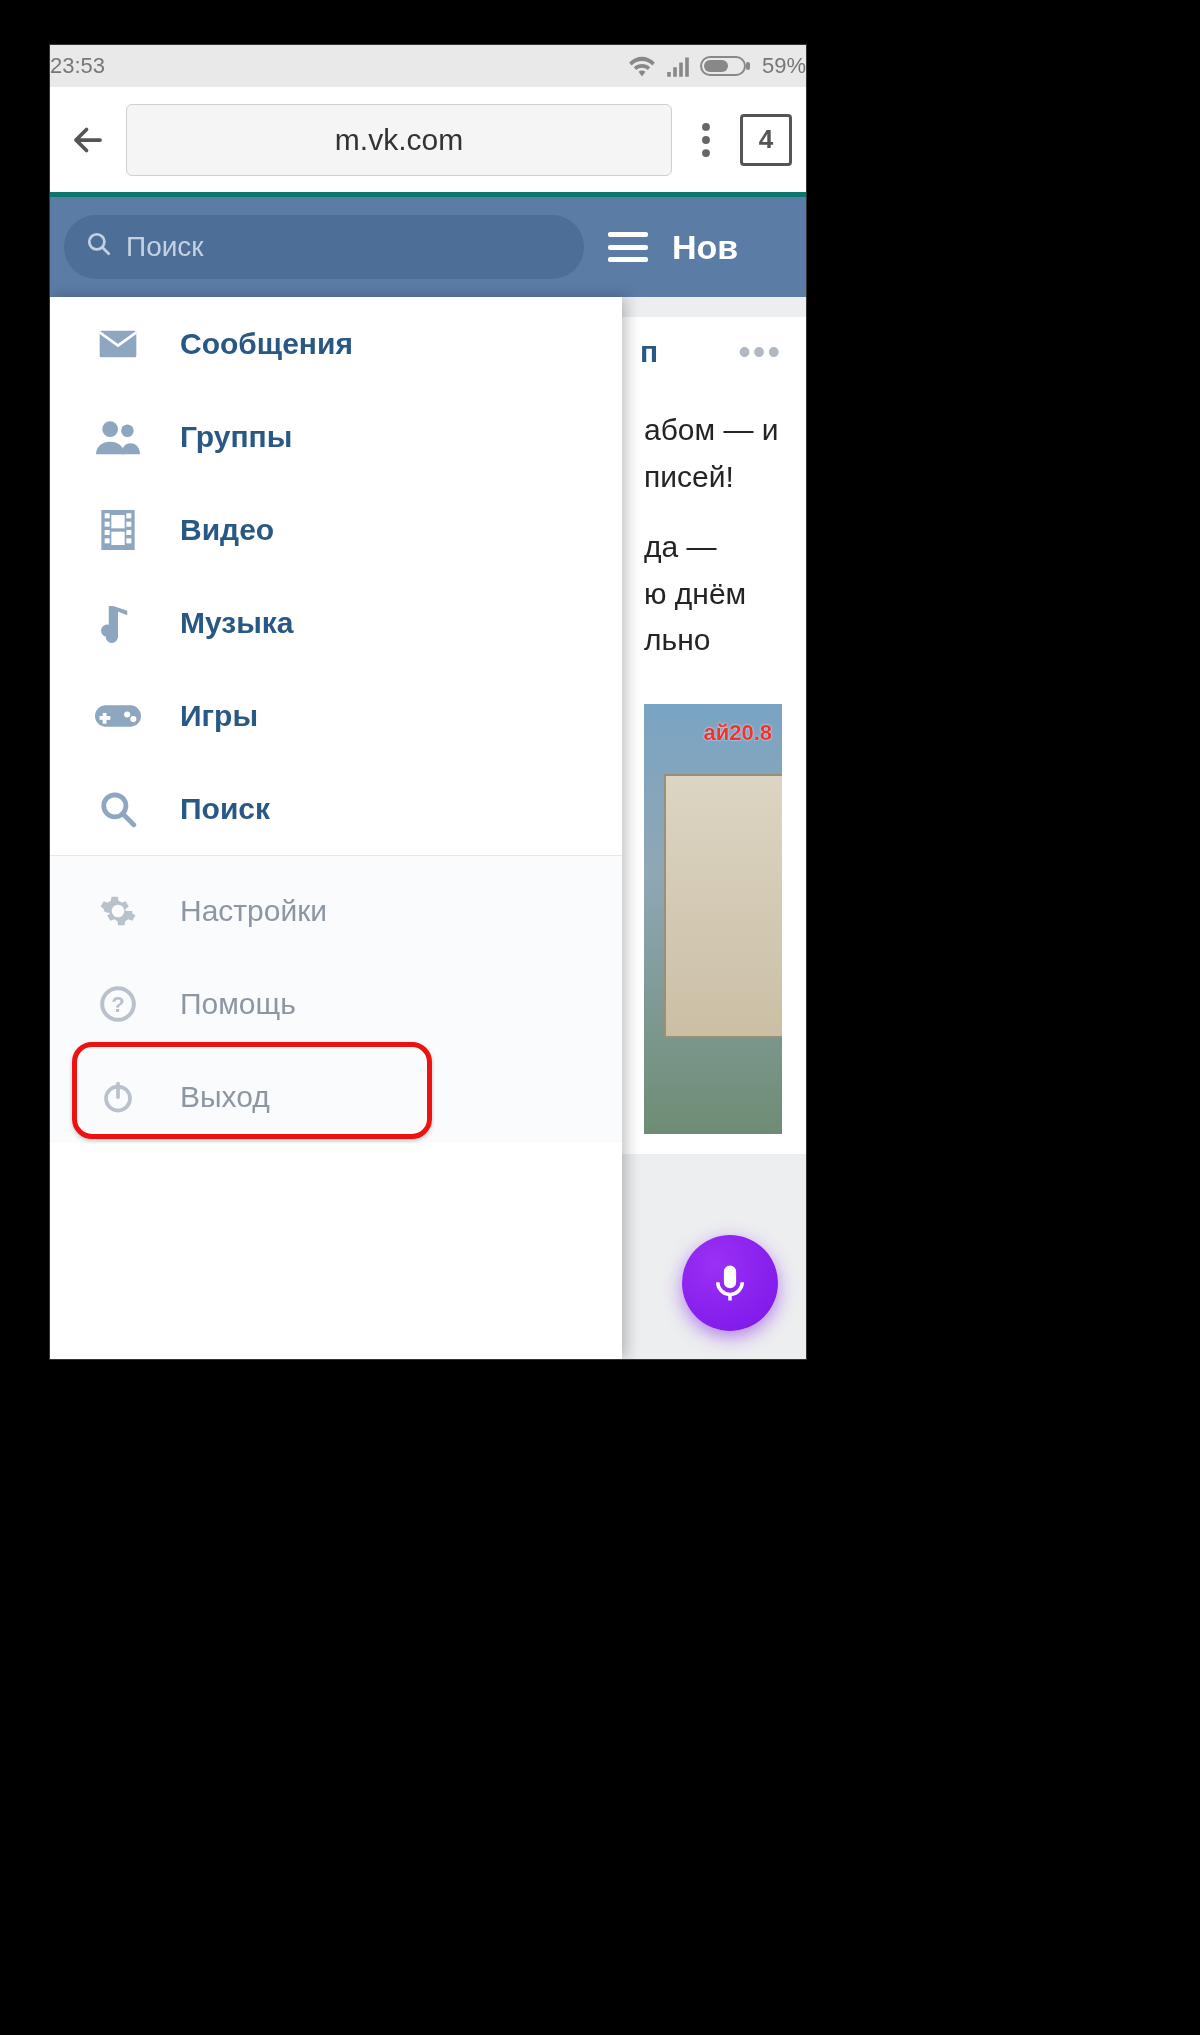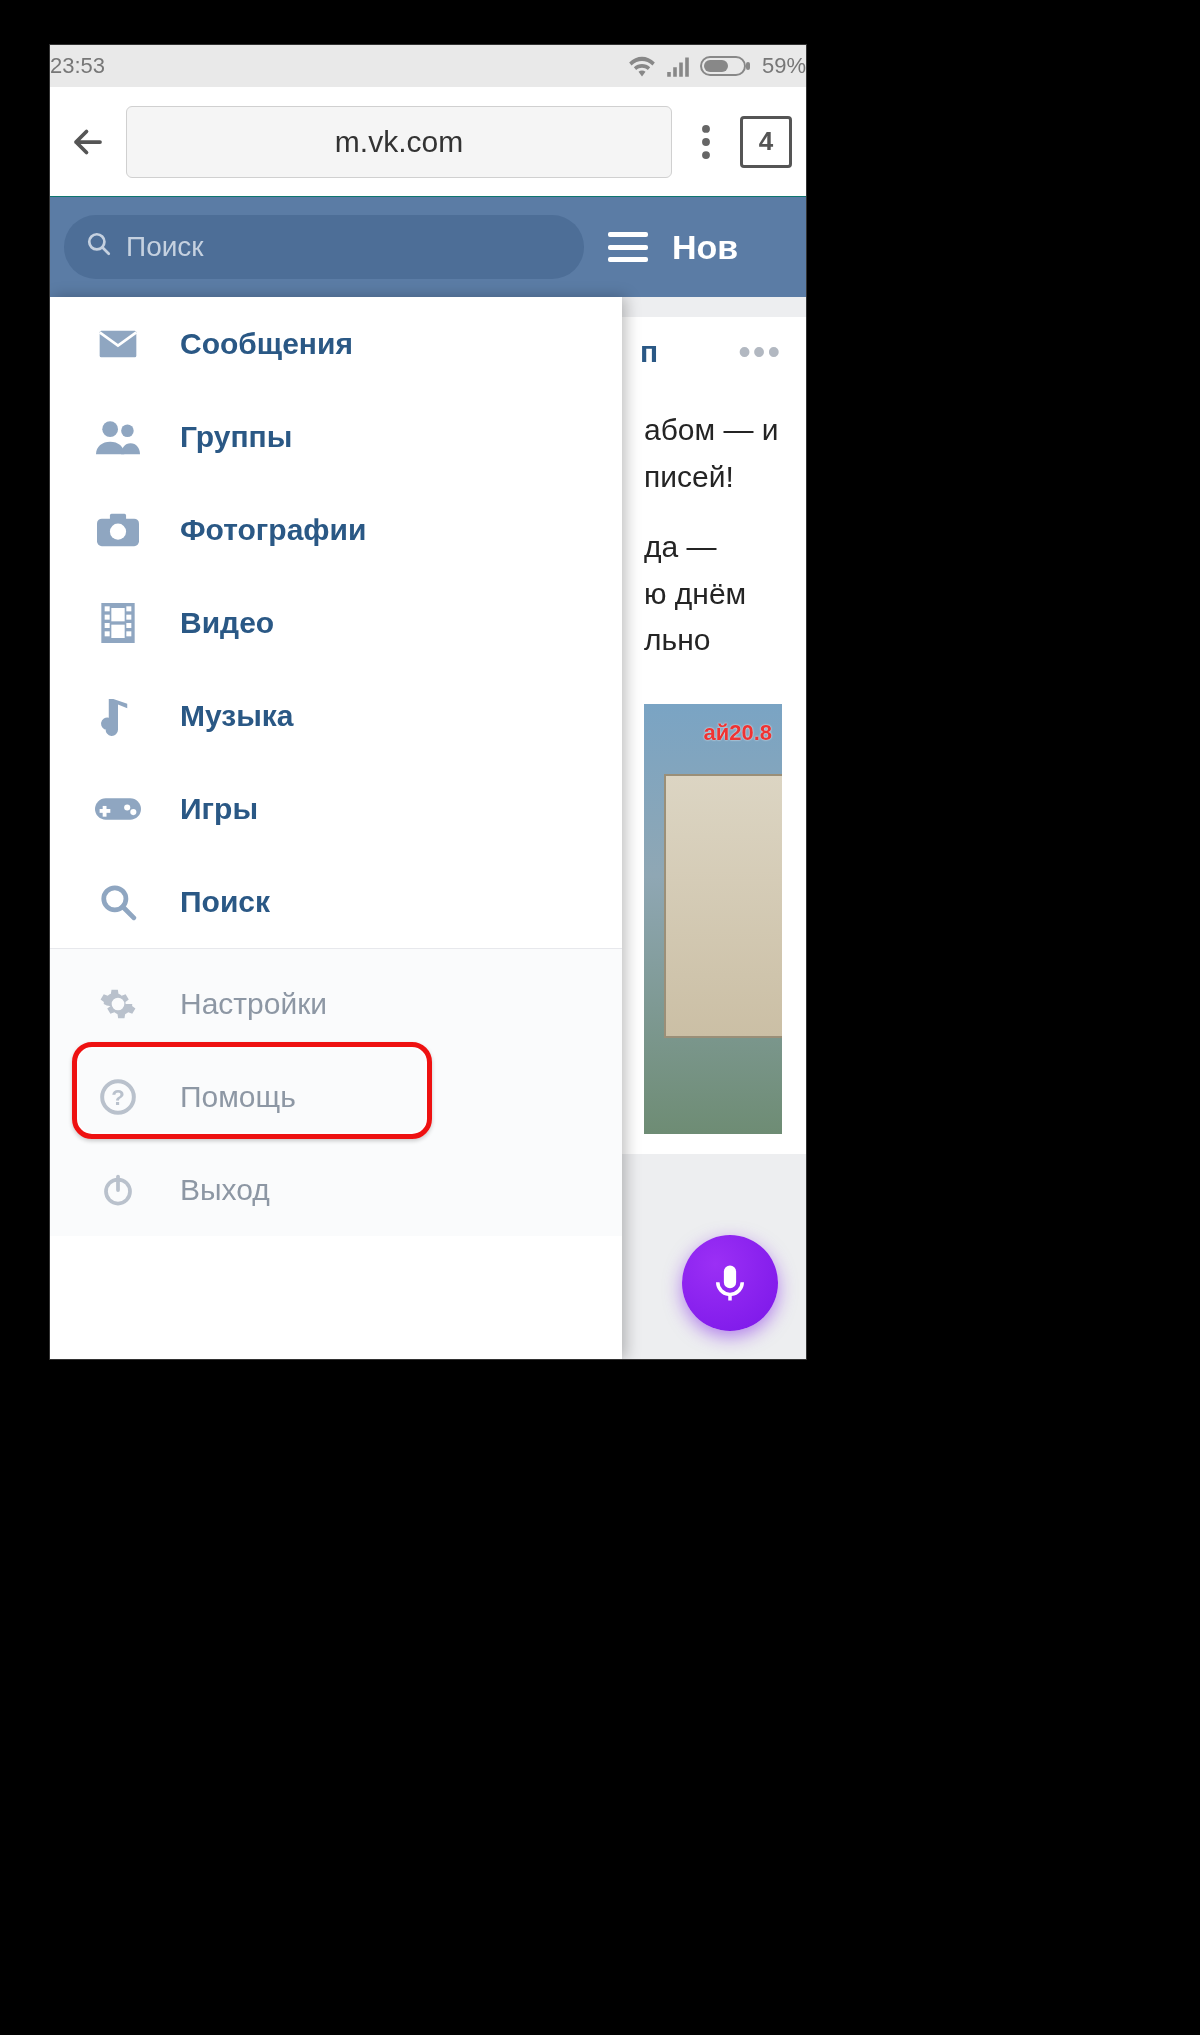--- a/index.html
+++ b/index.html
@@ -3,21 +3,21 @@
 <meta charset="utf-8">
 <style>
   * { box-sizing: border-box; margin: 0; padding: 0; }
   html, body { width: 1200px; height: 2035px; background: #000; font-family: -apple-system, Helvetica, Arial, sans-serif; }
   .frame { position: absolute; left: 50px; top: 45px; width: 756px; height: 1314px; background: #fff; overflow: hidden; box-shadow: 0 0 0 1px #333; }
   
   .statusbar { height: 42px; background: #e9e9e9; display: flex; align-items: center; justify-content: space-between; padding: 0 0; color: #777; font-size: 22px; }
   .statusbar .right { display: flex; align-items: center; gap: 10px; }
   .statusbar svg { display: block; }
   
-  .chrome { height: 110px; background: #fff; border-bottom: 1px solid #0f766e; display: flex; align-items: center; padding: 0 14px; gap: 14px; }
+  .chrome { height: 110px; background: #fff; border-bottom: 5px solid #0f766e; display: flex; align-items: center; padding: 0 14px; gap: 14px; }
   .back-btn { width: 48px; height: 48px; display: flex; align-items: center; justify-content: center; }
   .urlbar { flex: 1; height: 72px; background: #f5f5f5; border: 1px solid #d0d0d0; border-radius: 6px; display: flex; align-items: center; justify-content: center; color: #333; font-size: 30px; }
   .kebab { width: 40px; display: flex; align-items: center; justify-content: center; }
   .tabcount { width: 52px; height: 52px; border: 3px solid #555; border-radius: 4px; display: flex; align-items: center; justify-content: center; font-size: 26px; font-weight: 600; color: #555; }
   
   .vkheader { height: 100px; background: #5b7ca5; display: flex; align-items: center; padding: 0 14px; gap: 20px; }
   .search-pill { flex: 1; max-width: 520px; height: 64px; background: #4d6e97; border-radius: 32px; display: flex; align-items: center; padding: 0 22px; gap: 14px; color: #c5d1e0; font-size: 28px; }
   .hamburger { width: 48px; height: 48px; display: flex; align-items: center; justify-content: center; }
   .hamburger .bars { width: 40px; height: 30px; display: flex; flex-direction: column; justify-content: space-between; }
   .hamburger .bars span { height: 5px; background: #fff; border-radius: 2px; }
@@ -150,30 +150,20 @@
           <div class="menu-item">
             <span class="ico">
               <svg width="44" height="36" viewBox="0 0 28 22">
                 <circle cx="9" cy="6" r="5" fill="#8fa6c1"></circle>
                 <path d="M0 22c0-5 4-8 9-8s9 3 9 8z" fill="#8fa6c1"></path>
                 <circle cx="20" cy="7" r="4" fill="#8fa6c1"></circle>
                 <path d="M16 22c0-4 2.5-7 6-7s6 3 6 7z" fill="#8fa6c1"></path>
               </svg>
             </span>
             <span>Группы</span>
-          </div>
-          <div class="menu-item">
-            <span class="ico">
-              <svg width="42" height="34" viewBox="0 0 26 20">
-                <rect x="0" y="3" width="26" height="17" rx="3" fill="#8fa6c1"></rect>
-                <rect x="8" y="0" width="10" height="5" rx="1" fill="#8fa6c1"></rect>
-                <circle cx="13" cy="11" r="5" fill="#fff"></circle>
-              </svg>
-            </span>
-            <span>Фотографии</span>
           </div>
           <div class="menu-item">
             <span class="ico">
               <svg width="36" height="40" viewBox="0 0 20 24">
                 <rect x="0" y="0" width="20" height="24" fill="#8fa6c1"></rect>
                 <rect x="2" y="2" width="3" height="3" fill="#fff"></rect>
                 <rect x="2" y="7" width="3" height="3" fill="#fff"></rect>
                 <rect x="2" y="12" width="3" height="3" fill="#fff"></rect>
                 <rect x="2" y="17" width="3" height="3" fill="#fff"></rect>
                 <rect x="15" y="2" width="3" height="3" fill="#fff"></rect>

